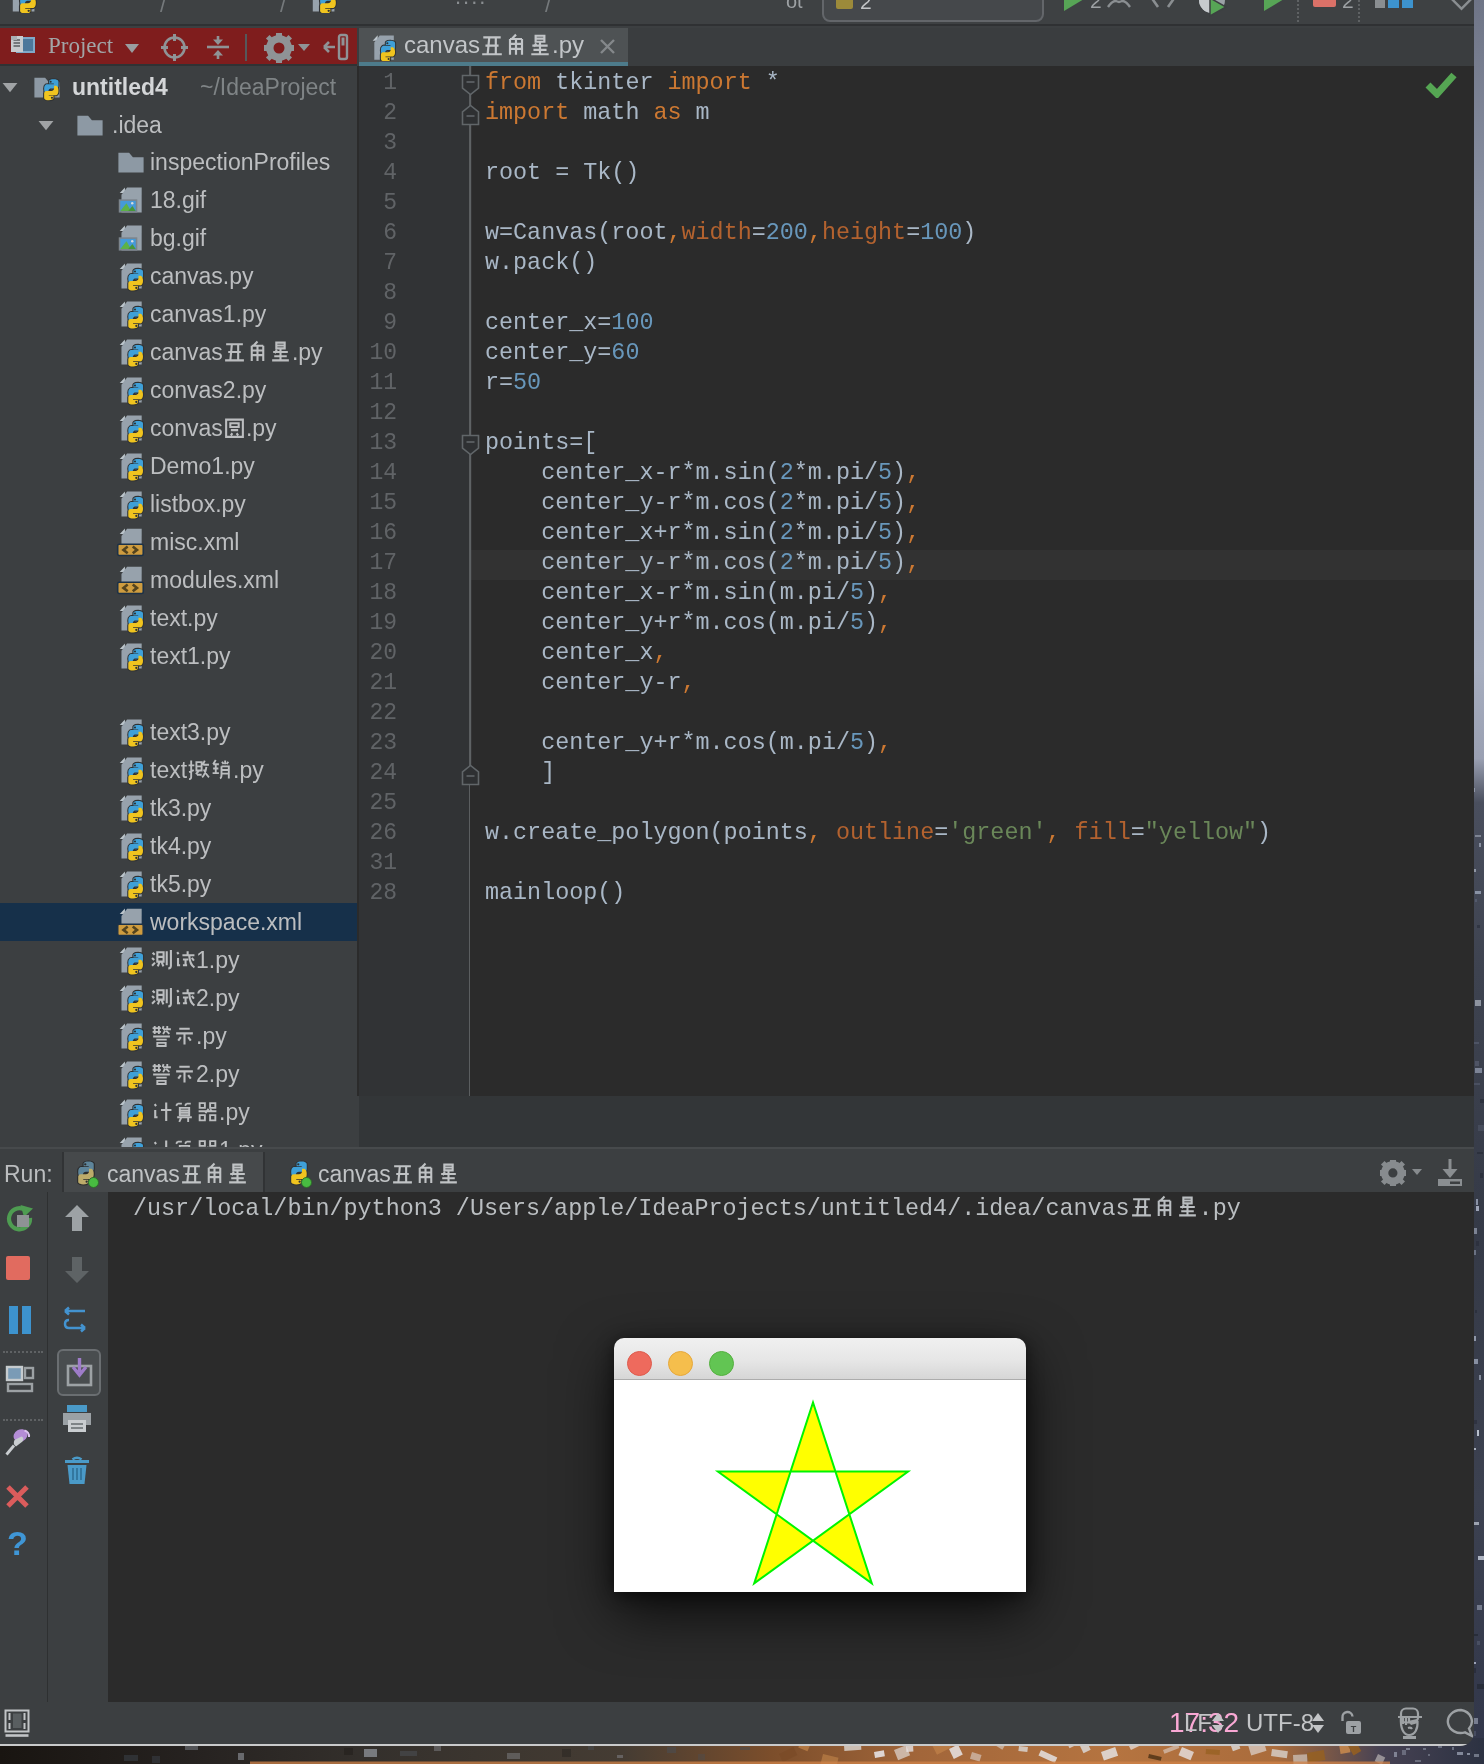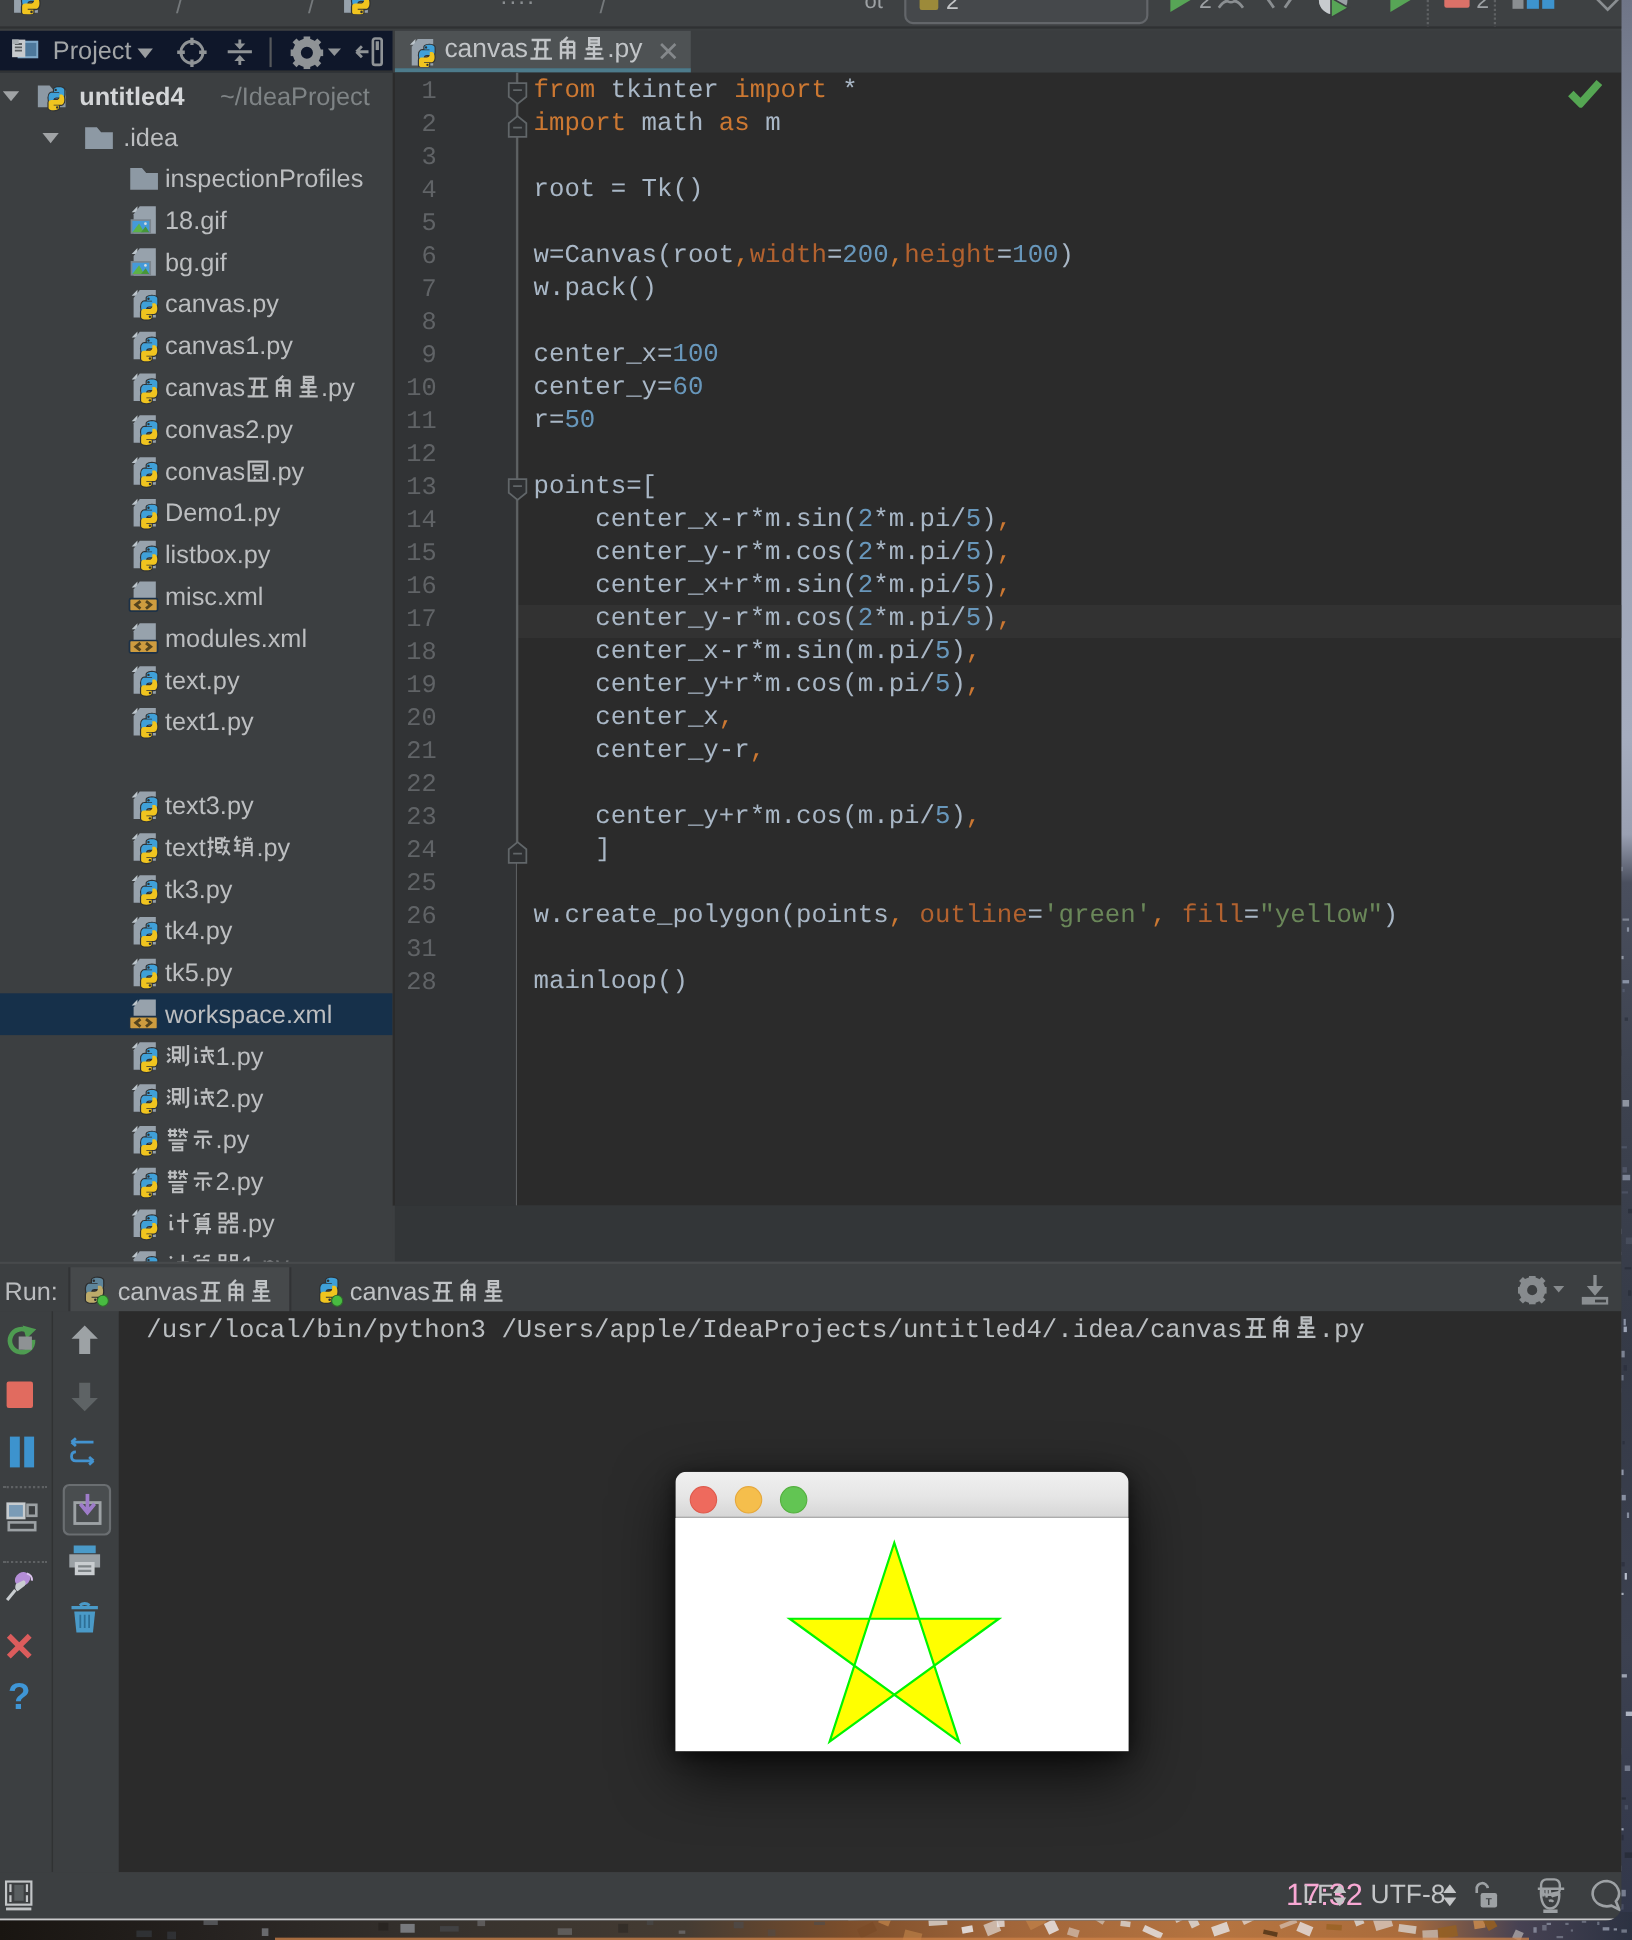--- a/index.html
+++ b/index.html
@@ -6,21 +6,21 @@
 #page *{box-sizing:border-box;}
 .abs{position:absolute;}
 
 #wallR{left:1462px;top:0;width:22px;height:1764px;}
 #wallB{left:0;top:1738px;width:1484px;height:26px;}
 
 #ide{left:0;top:0;width:1474px;height:1746px;background:#3C3F41;border-radius:0 0 14px 0;overflow:hidden;}
 
 #topbar{left:0;top:0;width:1474px;height:26px;background:#3E4143;border-bottom:2px solid #2F3133;}
 
-#phead{left:0;top:28px;width:357px;height:38px;background:#0f172a;border-bottom:2px solid #303234;color:#9DA0A2;}
+#phead{left:0;top:28px;width:357px;height:38px;background:#7f1d1d;border-bottom:2px solid #303234;color:#9DA0A2;font-family:Liberation Serif, serif;}
 
 #tabstrip{left:357px;top:28px;width:1117px;height:38px;background:#3A3D3F;}
 #tab1{position:absolute;left:2px;top:0;width:269px;height:34px;background:#4E5254;color:#BFC3C6;}
 #tabul{position:absolute;left:2px;top:34px;width:269px;height:4px;background:#4D7B8B;}
 
 #tree{left:0;top:66px;width:357px;height:1081px;background:#3C3F41;color:#BCBEC0;font-size:23px;overflow:hidden;}
 .trow{position:absolute;left:0;width:357px;height:38px;line-height:38px;white-space:nowrap;}
 .sel{background:#16304A;}
 .ticon{position:absolute;top:5px;width:28px;height:28px;overflow:visible;}
 .tw{position:absolute;top:12px;width:16px;height:14px;}

